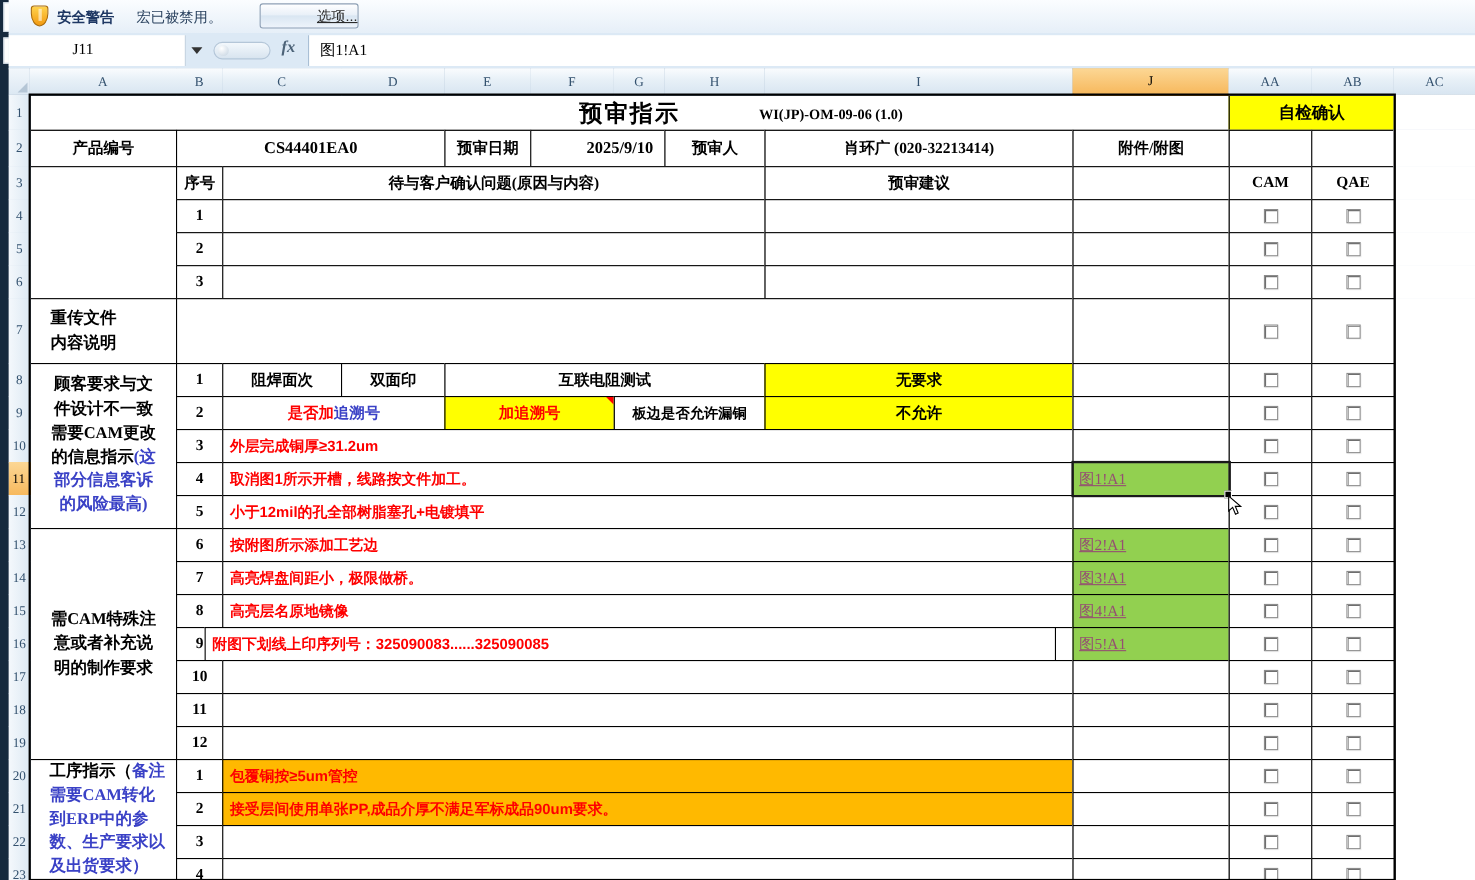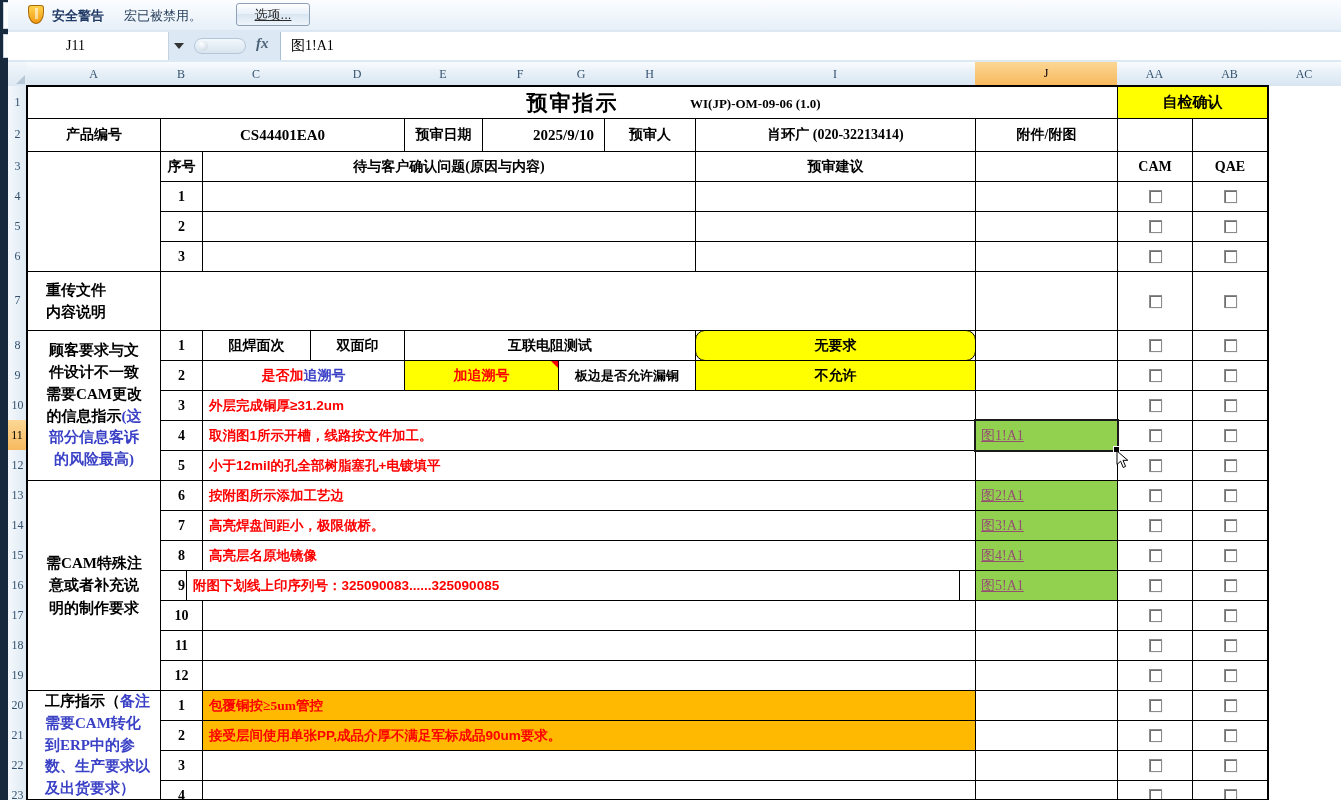--- a/index.html
+++ b/index.html
@@ -9,22 +9,22 @@
   #left-strip{position:absolute;left:0;top:0;width:8px;height:800px;background:#16293d;}
   .mini-sq{position:absolute;background:#fdfdfd;border:1px solid #c9d4df;box-sizing:border-box;}
   #warnbar{position:absolute;left:8px;top:0;width:1333px;height:30px;
            background:linear-gradient(#fbfdff,#e6eff8);border-bottom:1px solid #c2d3e4;}
   #shield{position:absolute;left:20px;top:5px;width:16px;height:19px;
           background:linear-gradient(#ffd34d,#f29a11);border:1px solid #a96b0a;
           border-radius:3px 3px 50% 50% / 3px 3px 62% 62%;box-sizing:border-box;}
   #shield:after{content:"";position:absolute;left:6px;top:2px;width:3px;height:11px;background:rgba(255,255,255,.55);}
   .warn-title{position:absolute;left:44px;top:7px;font-weight:bold;font-size:13px;color:#1f3864;}
   .warn-msg{position:absolute;left:116px;top:7px;font-size:13px;color:#29415e;}
-  #options-btn{position:absolute;left:228px;top:3px;width:74px;height:23px;box-sizing:border-box;
-               border:1px solid #8ea0b5;border-radius:3px;color:#2b2b2b;font-size:13px;text-align:center;line-height:21px;
+  #options-btn{position:absolute;left:228px;top:3px;width:90px;height:23px;box-sizing:border-box;
+               border:1px solid #8ea0b5;border-radius:3px;color:#2b2b2b;font-size:13px;text-align:right;line-height:21px;
                background:linear-gradient(#fefeff,#e9f0f8 45%,#d9e6f2 50%,#eef4fb);text-decoration:underline;}
   #fbar{position:absolute;left:8px;top:30px;width:1333px;height:32px;background:#dce9f5;border-bottom:1px solid #a9bfd5;}
   #namebox{position:absolute;left:0;top:2px;width:160px;height:28px;background:#fff;border-right:1px solid #c3d2e0;}
   #namebox .nm{position:absolute;left:58px;top:6px;font:14px "Liberation Serif","DejaVu Serif",serif;color:#000;}
   #name-arrow{position:absolute;left:166px;top:13px;width:0;height:0;border-left:5px solid transparent;
               border-right:5px solid transparent;border-top:6px solid #333;}
   #grip{position:absolute;left:186px;top:8px;width:52px;height:16px;border-radius:9px;
         background:linear-gradient(#f3f8fc,#d8e4ef);border:1px solid #b4c6d8;box-sizing:border-box;}
   #grip:before{content:"";position:absolute;left:3px;top:2px;width:10px;height:10px;border-radius:50%;
         background:radial-gradient(circle at 35% 30%,#fff,#c3d2e0);}
@@ -148,21 +148,21 @@
   <div class="cell" style="left:160px;top:271px;width:816px;height:60px;"></div>
 
   <div class="cell seclabel" style="left:27px;top:330px;width:134px;height:151px;">
     <span class="wrap"><span>顾客要求与文件设计不一致需要CAM更改的信息指示</span><span class="bluetxt">(这部分信息客诉的风险最高)</span></span>
   </div>
 
   <div class="cell" style="left:160px;top:330px;width:43px;height:31px;">1</div>
   <div class="cell" style="left:202px;top:330px;width:109px;height:31px;">阻焊面次</div>
   <div class="cell" style="left:310px;top:330px;width:95px;height:31px;">双面印</div>
   <div class="cell" style="left:404px;top:330px;width:292px;height:31px;">互联电阻测试</div>
-  <div class="cell yellow" style="left:695px;top:330px;width:281px;height:31px;border-radius:10px;">无要求</div>
+  <div class="cell yellow" style="left:695px;top:330px;width:281px;height:31px;">无要求</div>
 
   <div class="cell" style="left:160px;top:360px;width:43px;height:31px;">2</div>
   <div class="cell" style="left:202px;top:360px;width:203px;height:31px;">
     <span class="redtxt">是否加</span>
       <span class="bluetxt">追溯号</span>
   </div>
   <div class="cell yellow redtxt" style="left:404px;top:360px;width:155px;height:31px;">
     <span>加追溯号</span>
     <span class="note-tri"></span>
   </div>
@@ -206,21 +206,21 @@
   <div class="cell" style="left:202px;top:600px;width:774px;height:31px;"></div>
   <div class="cell" style="left:160px;top:630px;width:43px;height:31px;">11</div>
   <div class="cell" style="left:202px;top:630px;width:774px;height:31px;"></div>
   <div class="cell" style="left:160px;top:660px;width:43px;height:31px;">12</div>
   <div class="cell" style="left:202px;top:660px;width:774px;height:31px;"></div>
 
   <div class="cell seclabel5" style="left:27px;top:690px;width:134px;height:111px;">
     <span class="wrap"><span>工序指示（</span><span class="bluetxt">备注需要CAM转化到ERP中的参数、生产要求以及出货要求）</span></span>
   </div>
   <div class="cell" style="left:160px;top:690px;width:43px;height:31px;">1</div>
-  <div class="cell red-item orangebg" style="left:202px;top:690px;width:774px;height:31px;font-family:Liberation Serif, serif;">包覆铜按≥5um管控</div>
+  <div class="cell red-item orangebg" style="left:202px;top:690px;width:774px;height:31px;">包覆铜按≥5um管控</div>
   <div class="cell" style="left:160px;top:720px;width:43px;height:31px;">2</div>
   <div class="cell red-item orangebg" style="left:202px;top:720px;width:774px;height:31px;">接受层间使用单张PP,成品介厚不满足军标成品90um要求。</div>
   <div class="cell" style="left:160px;top:750px;width:43px;height:31px;">3</div>
   <div class="cell" style="left:202px;top:750px;width:774px;height:31px;"></div>
   <div class="cell" style="left:160px;top:780px;width:43px;height:31px;">4</div>
   <div class="cell" style="left:202px;top:780px;width:774px;height:31px;"></div>
 
   <div id="frame"></div>
   <div id="selbox"></div>
   <div id="fillhandle"></div>

